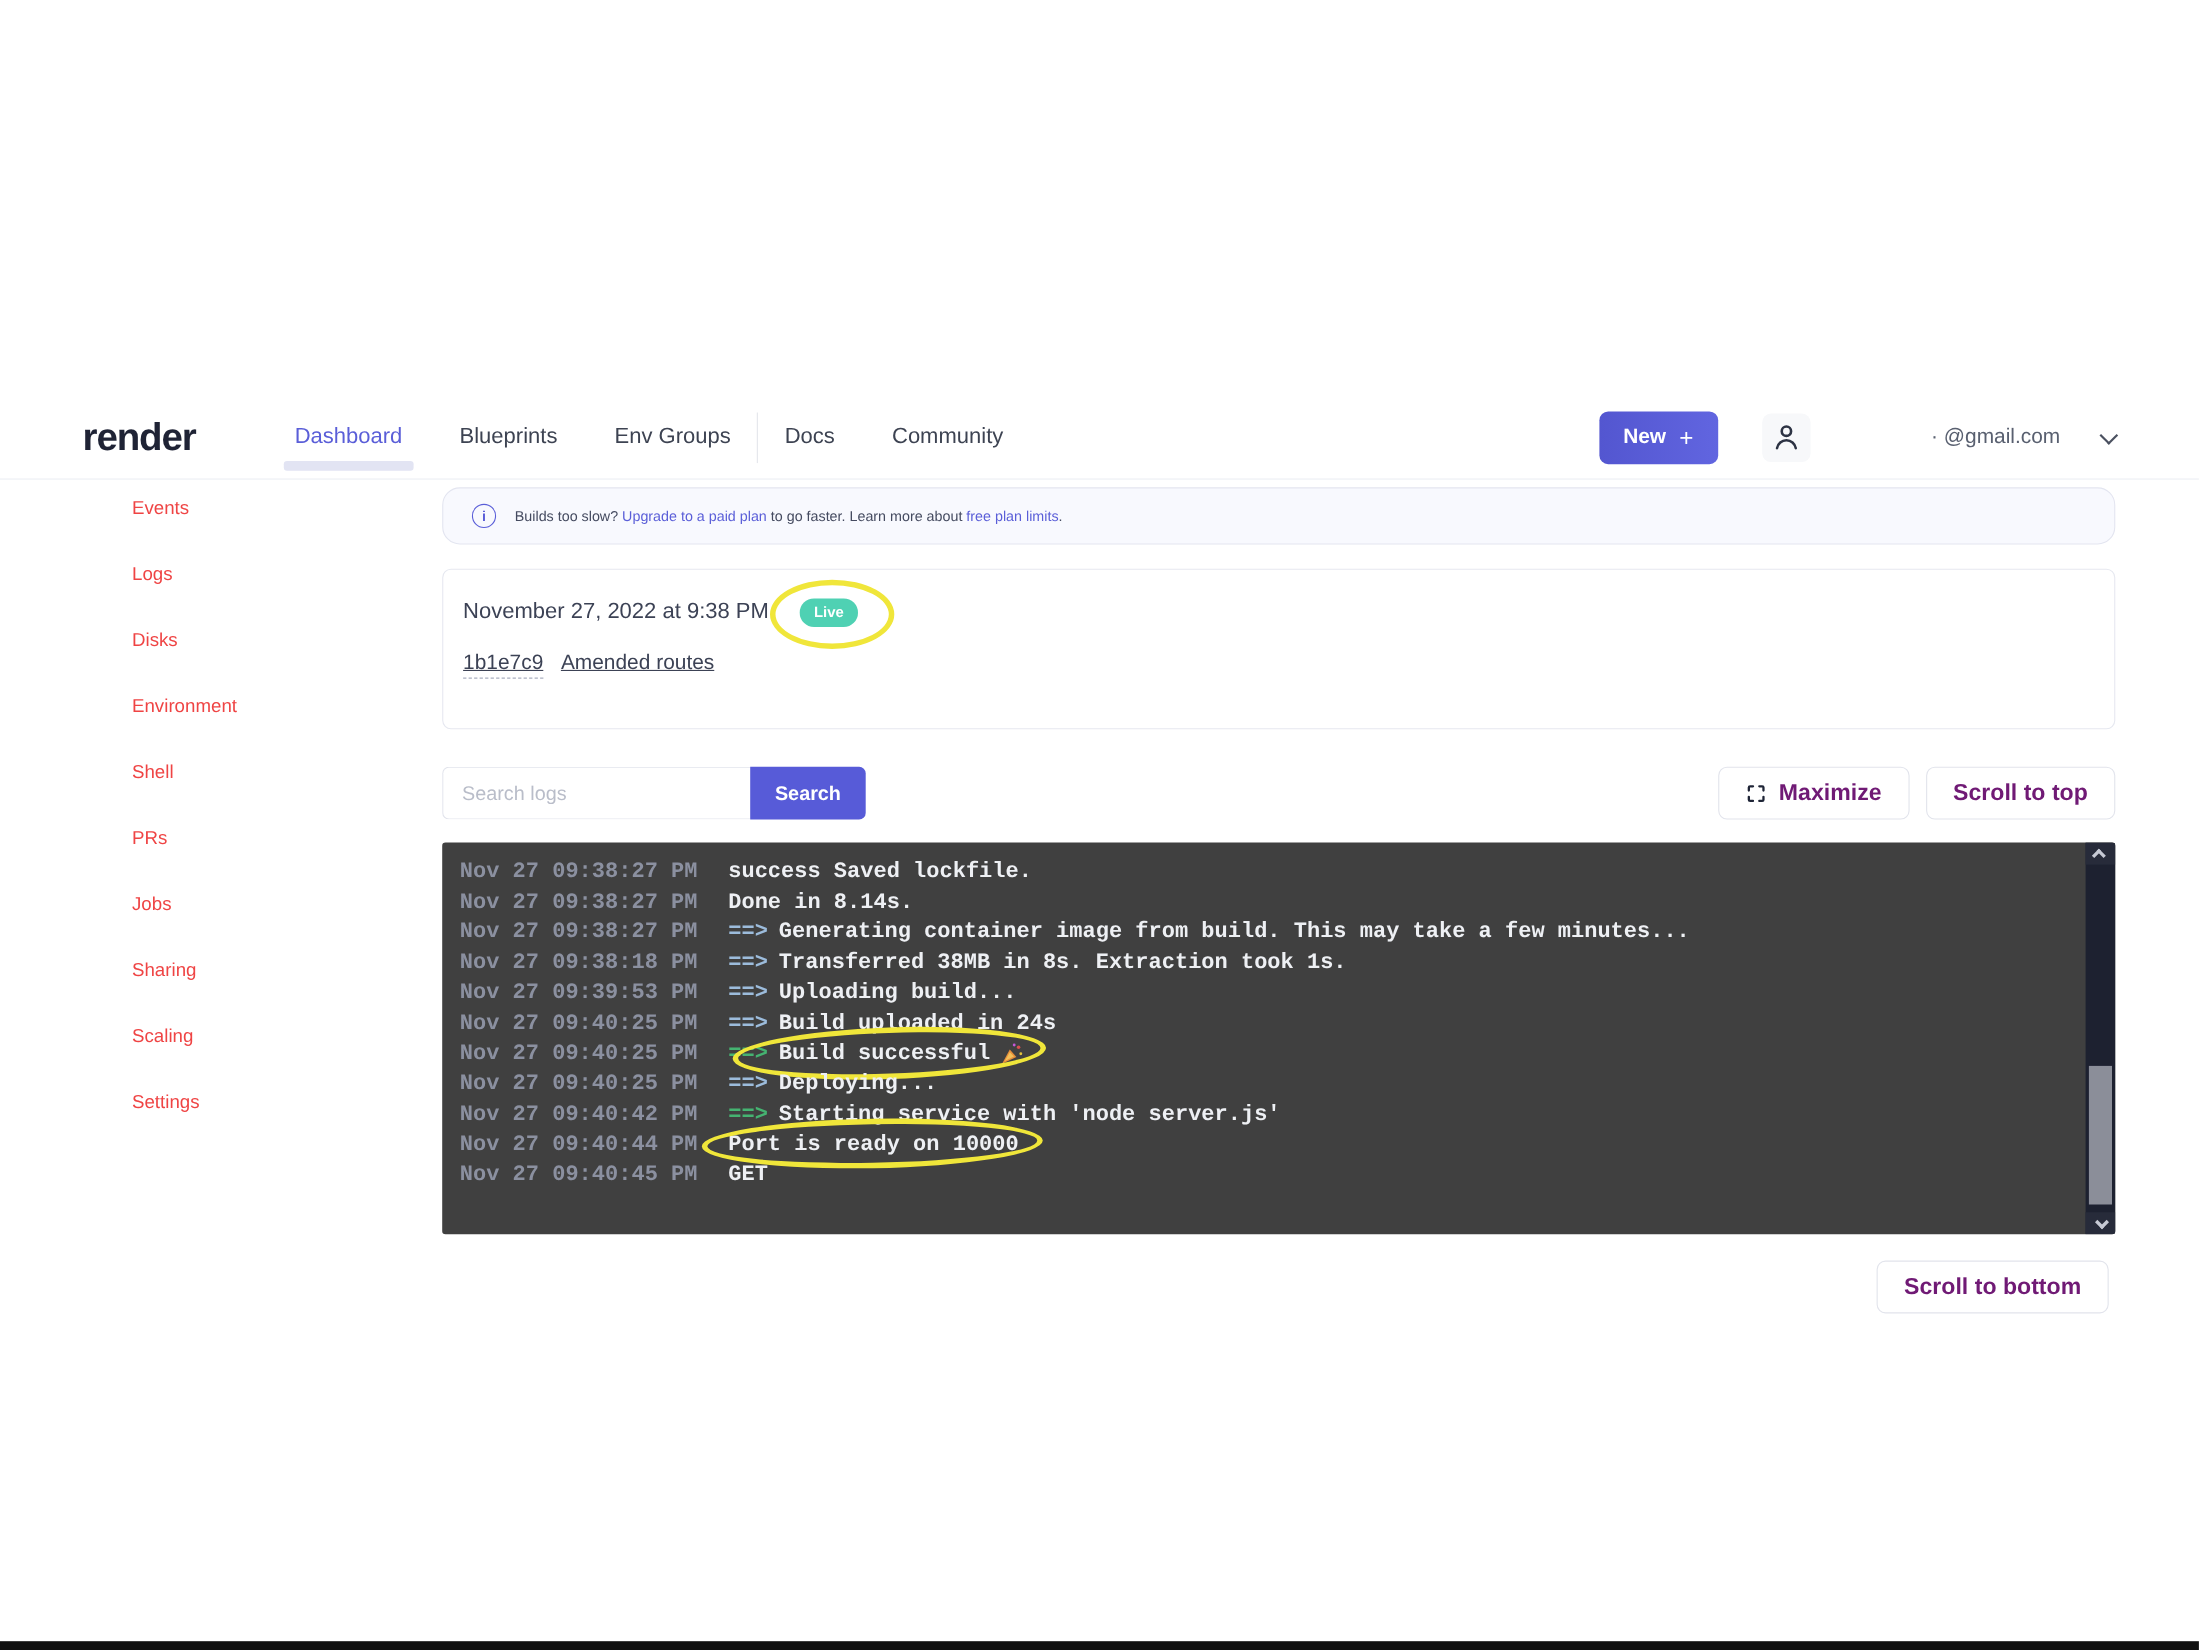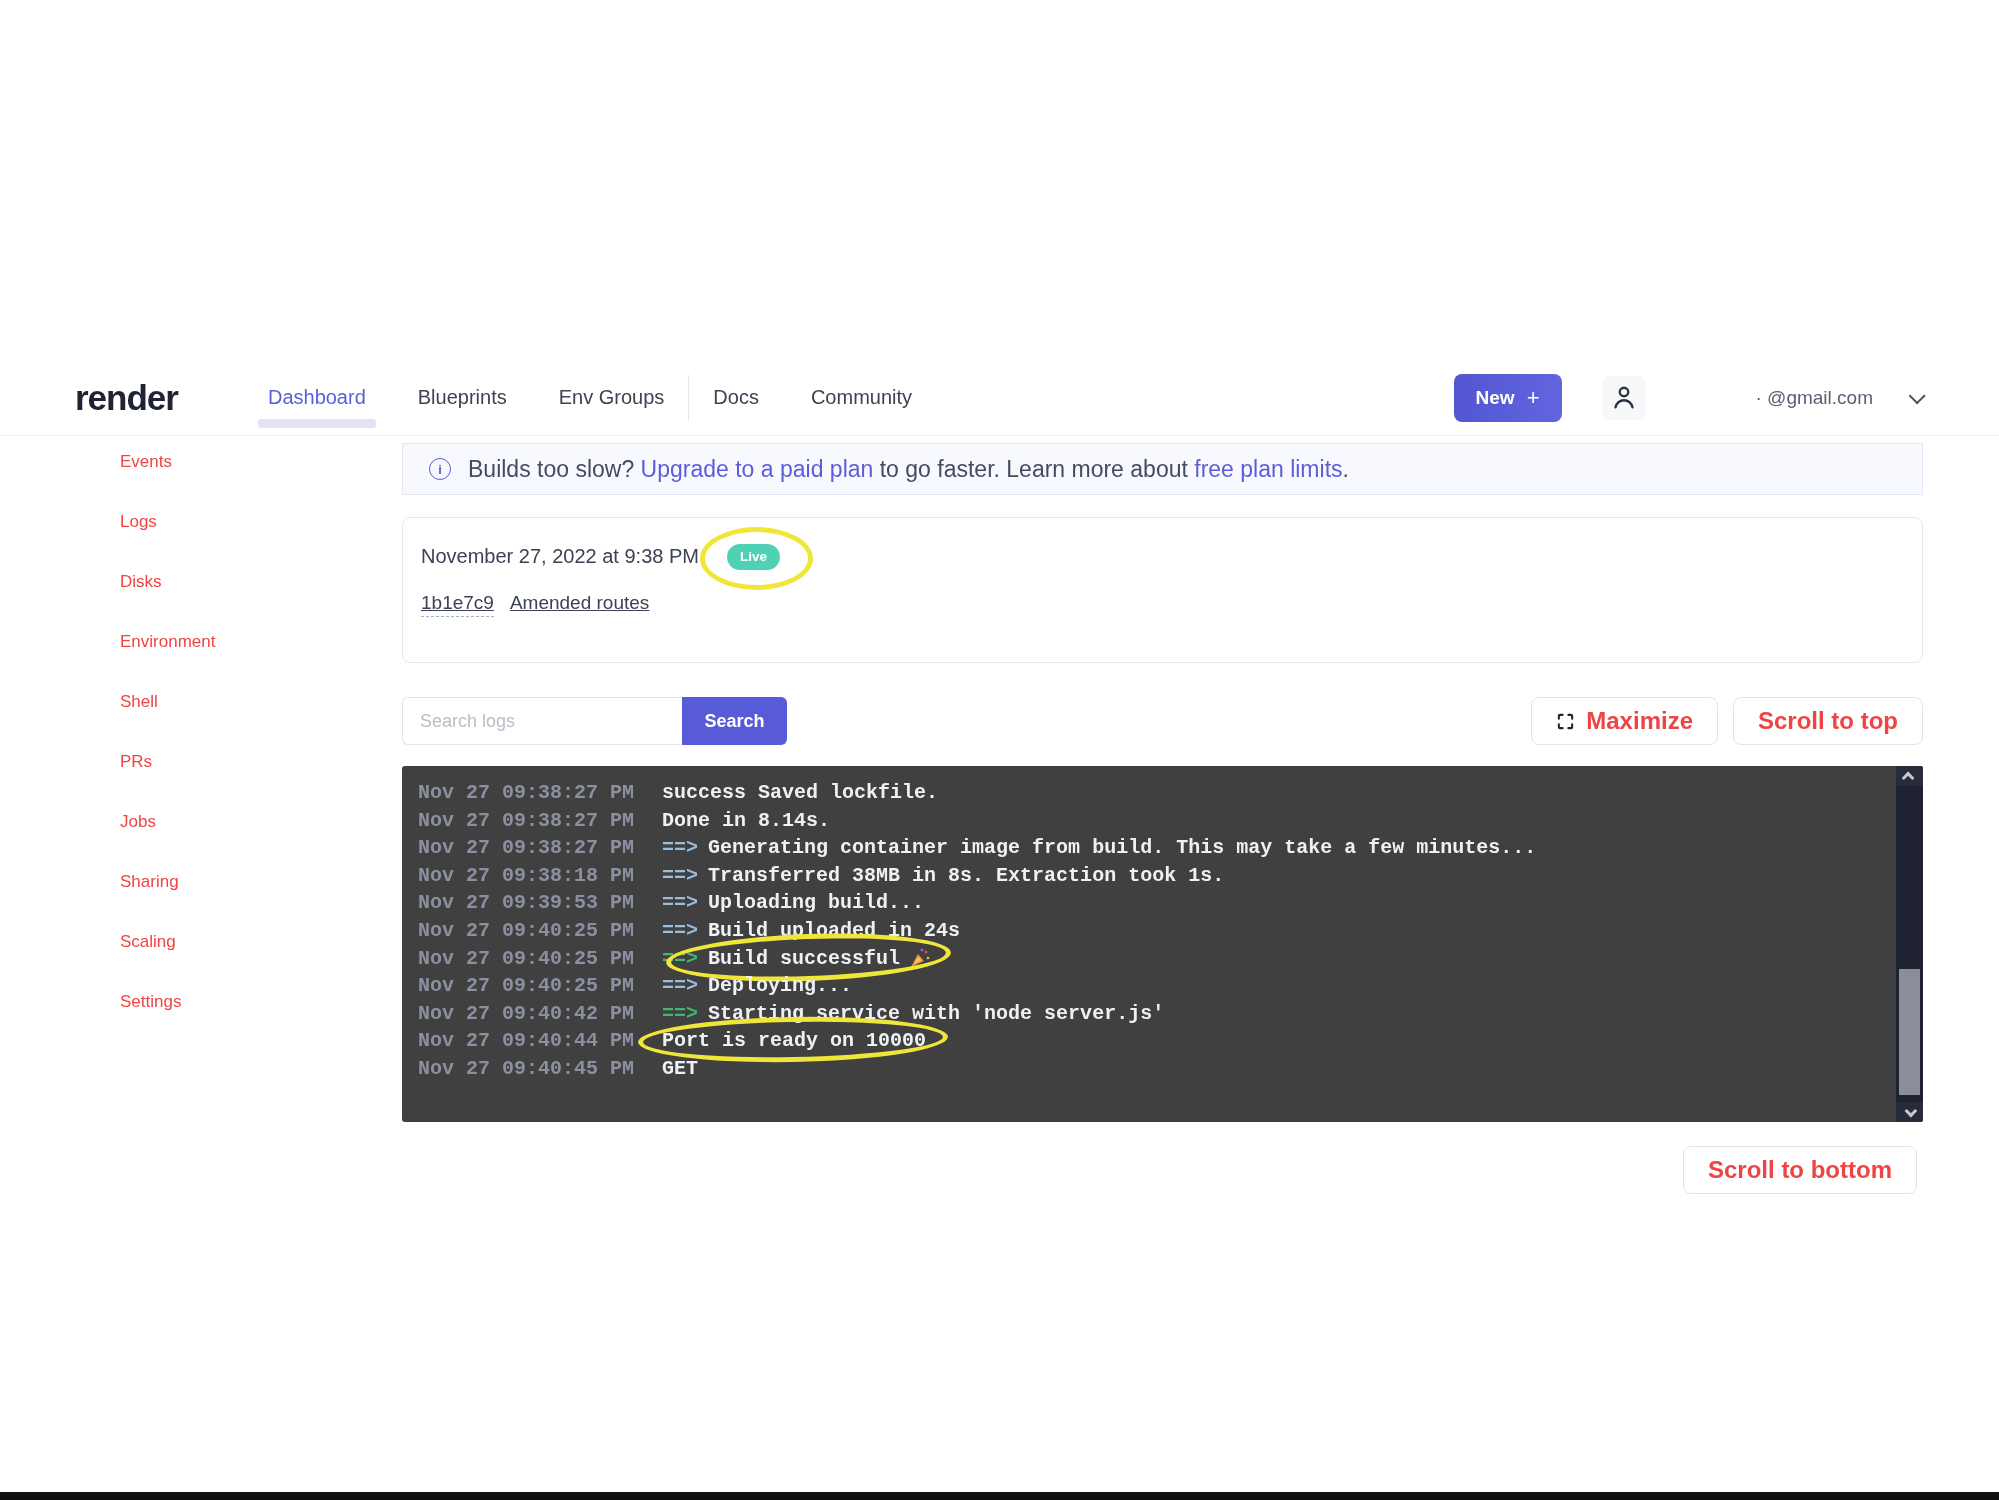--- a/index.html
+++ b/index.html
@@ -42,22 +42,22 @@
   }
 
   
   .sidebar { position:absolute; left:120px; top:432px; width:210px; }
   .side-item { height:60px; line-height:60px; font-size:17px; color:#ef4444; cursor:pointer; }
 
   
   .content { position:absolute; left:402px; top:443px; width:1521px; }
 
   .banner {
-    height:52px; border:1px solid #e3e5f0; border-radius:1px; background:#f8f9fe;
-    display:flex; align-items:center; padding:0 26px; gap:17px; font-size:23px; color:#454b60;
+    height:52px; border:1px solid #e3e5f0; border-radius:16px; background:#f8f9fe;
+    display:flex; align-items:center; padding:0 26px; gap:17px; font-size:13px; color:#454b60;
   }
   .info-icon {
     width:22px; height:22px; border:1.6px solid #5a5ed8; border-radius:50%;
     color:#5a5ed8; font-size:13px; font-weight:700; flex:none;
     display:flex; align-items:center; justify-content:center;
   }
   .info-icon::before { content:"i"; }
   .banner a, .banner .blink { color:#5a5ed8; text-decoration:none; cursor:pointer; }
 
   .deploy-card {
@@ -84,21 +84,21 @@
     font-family:inherit; outline:none; background:#fff;
   }
   .search-input::placeholder { color:#b9bdc9; }
   .search-btn {
     width:105px; height:48px; border:none; border-radius:0 6px 6px 0; cursor:pointer;
     background:#575bd8; color:#fff; font-size:18px; font-weight:600; font-family:inherit;
   }
   .toolbar-right { margin-left:auto; display:flex; gap:15px; }
   .ghost-btn {
     height:48px; padding:0 24px; background:#fff; border:1px solid #e2e4ec; border-radius:8px;
-    font-size:24px; font-weight:700; color:#ef4444; font-family:inherit; cursor:pointer;
+    font-size:21px; font-weight:700; color:#701a75; font-family:inherit; cursor:pointer;
     display:flex; align-items:center; gap:11px;
   }
 
   
   .terminal {
     margin-top:21px; height:356px; background:#404040; border-radius:3px;
     position:relative; padding:13px 40px 0 16px; overflow:hidden;
     font-family:"Liberation Mono", monospace; font-weight:bold; font-size:20px; line-height:27.6px;
   }
   .log-line { display:flex; white-space:pre; }

